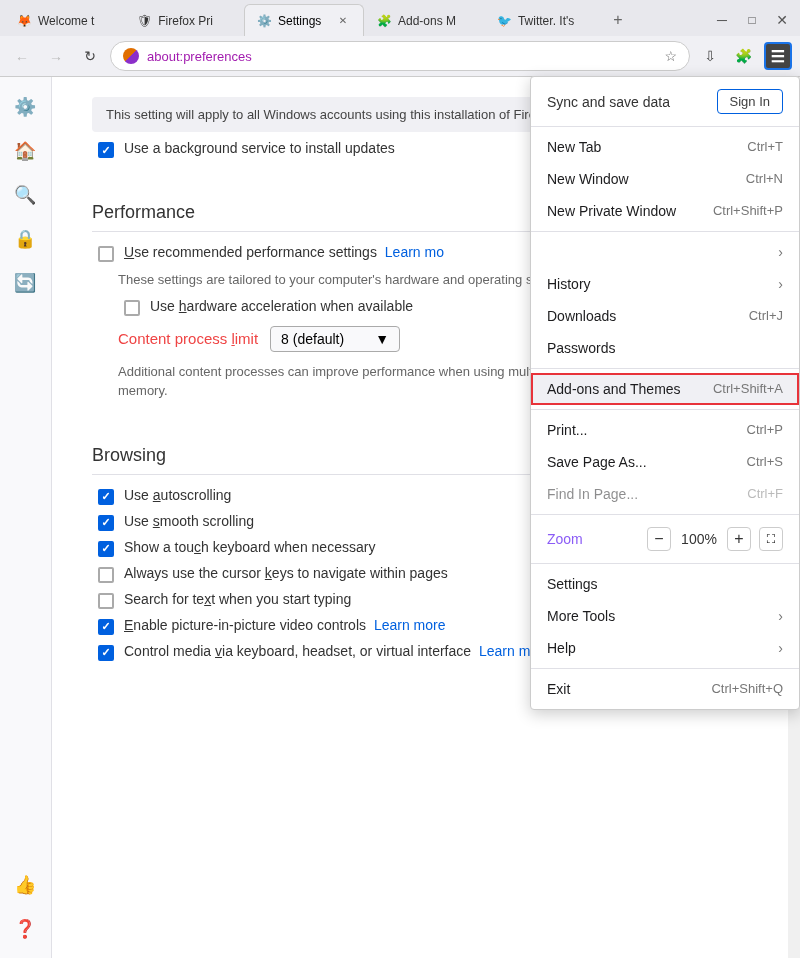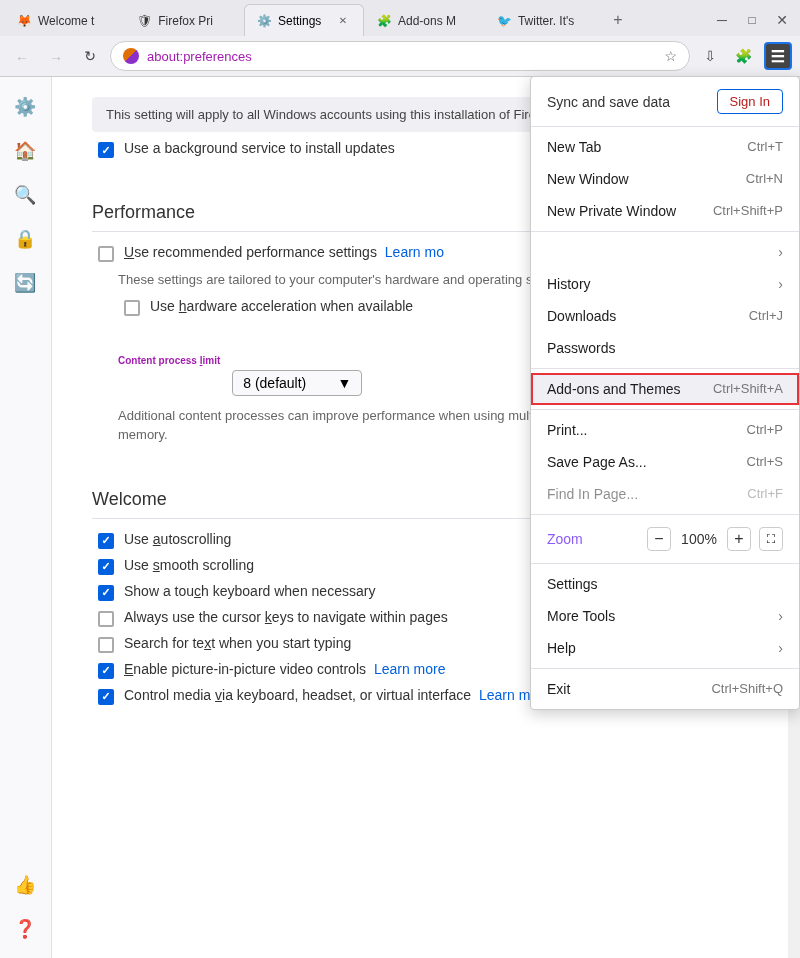--- a/index.html
+++ b/index.html
@@ -50,38 +50,38 @@
     .checkbox.checked { background: #0060df; border-color: #0060df; display: flex; align-items: center; justify-content: center; }
     .checkbox.checked::after { content: '✓'; color: white; font-size: 11px; font-weight: bold; }
     .setting-label { font-size: 14px; color: #333; }
     .setting-label u { text-decoration: underline; }
     .learn-more { color: #0060df; font-size: 14px; text-decoration: none; cursor: pointer; margin-left: 4px; }
 
     .section-title { font-size: 18px; font-weight: normal; color: #333; margin: 20px 0 12px; border-bottom: 1px solid #e0e0e6; padding-bottom: 8px; }
     .sub-text { font-size: 13px; color: #666; margin-left: 26px; line-height: 1.5; }
 
     .content-process-row { display: flex; align-items: center; gap: 12px; margin: 10px 0 10px 26px; }
-    .content-process-label { font-size: 10px; color: #a21caf; font-weight: bold; }
-    .dropdown { display: flex; align-items: center; gap: 6px; border: 1px solid #aaa; border-radius: 4px; padding: 4px 10px; background: #f9f9fb; cursor: pointer; font-size: 14px; min-width: 130px; margin-top: 44px; }
+    .content-process-label { font-size: 15px; color: #ef4444; }
+    .dropdown { display: flex; align-items: center; gap: 6px; border: 1px solid #aaa; border-radius: 4px; padding: 4px 10px; background: #f9f9fb; cursor: pointer; font-size: 14px; min-width: 130px; }
     .dropdown-arrow { margin-left: auto; }
 
     .info-banner { background: #f0f0f4; border-radius: 4px; padding: 10px 14px; margin: 0 0 8px 0; font-size: 13px; color: #444; }
 
     
     .menu-overlay { position: absolute; top: 76px; right: 0; width: 270px; background: #fff; border: 1px solid #ccc; border-radius: 4px; box-shadow: 0 4px 16px rgba(0,0,0,0.2); z-index: 1000; }
     .menu-section { border-bottom: 1px solid #e0e0e6; padding: 4px 0; }
     .menu-section:last-child { border-bottom: none; }
     .menu-item { display: flex; padding: 8px 16px; font-size: 14px; color: #1c1c1e; cursor: pointer; position: relative; }
     .menu-item.highlighted { background: #f0f0f4; outline: 2px solid #e8333a; outline-offset: -2px; }
     .menu-item-label { flex: 1; }
     .menu-item-shortcut { color: #777; font-size: 13px; margin-left: auto; }
     .menu-item-arrow { color: #777; margin-left: auto; }
     .sync-section { display: flex; align-items: center; padding: 8px 16px; gap: 14px; }
     .sync-label { flex: 1; font-size: 14px; color: #333; font-weight: 500; }
-    .sign-in-btn { border: 1px solid #0060df; border-radius: 4px; padding: 4px 12px; color: #b91c1c; font-size: 13px; cursor: pointer; background: transparent; }
+    .sign-in-btn { border: 1px solid #0060df; border-radius: 4px; padding: 4px 12px; color: #404040; font-size: 13px; cursor: pointer; background: transparent; }
     .zoom-section { display: flex; align-items: center; padding: 8px 16px; gap: 8px; }
     .zoom-label { flex: 1; font-size: 14px; color: #8b5cf6; }
     .zoom-btn { width: 24px; height: 24px; border: 1px solid #ccc; border-radius: 4px; display: flex; align-items: center; justify-content: center; cursor: pointer; font-size: 16px; color: #333; }
     .zoom-value { font-size: 14px; color: #333; min-width: 40px; text-align: center; }
     .zoom-expand { width: 24px; height: 24px; border: 1px solid #ccc; border-radius: 4px; display: flex; align-items: center; justify-content: center; cursor: pointer; font-size: 12px; }
   </style>
 </head>
 <body>
 
 <div class="browser-chrome">
@@ -189,21 +189,21 @@
         <span class="dropdown-arrow">▼</span>
       </div>
     </div>
 
     <div class="sub-text">
       <span>Additional content processes can improve performance when using multiple tabs, but will also use more memory.</span>
     </div>
 
     <div style="height: 24px;"></div>
 
-    <div class="section-title">Welcome</div>
+    <div class="section-title">Browsing</div>
 
     <div class="setting-row">
       <div class="checkbox checked"></div>
       <span class="setting-label">Use <u>a</u>utoscrolling</span>
     </div>
 
     <div class="setting-row">
       <div class="checkbox checked"></div>
       <span class="setting-label">Use <u>s</u>mooth scrolling</span>
     </div>

